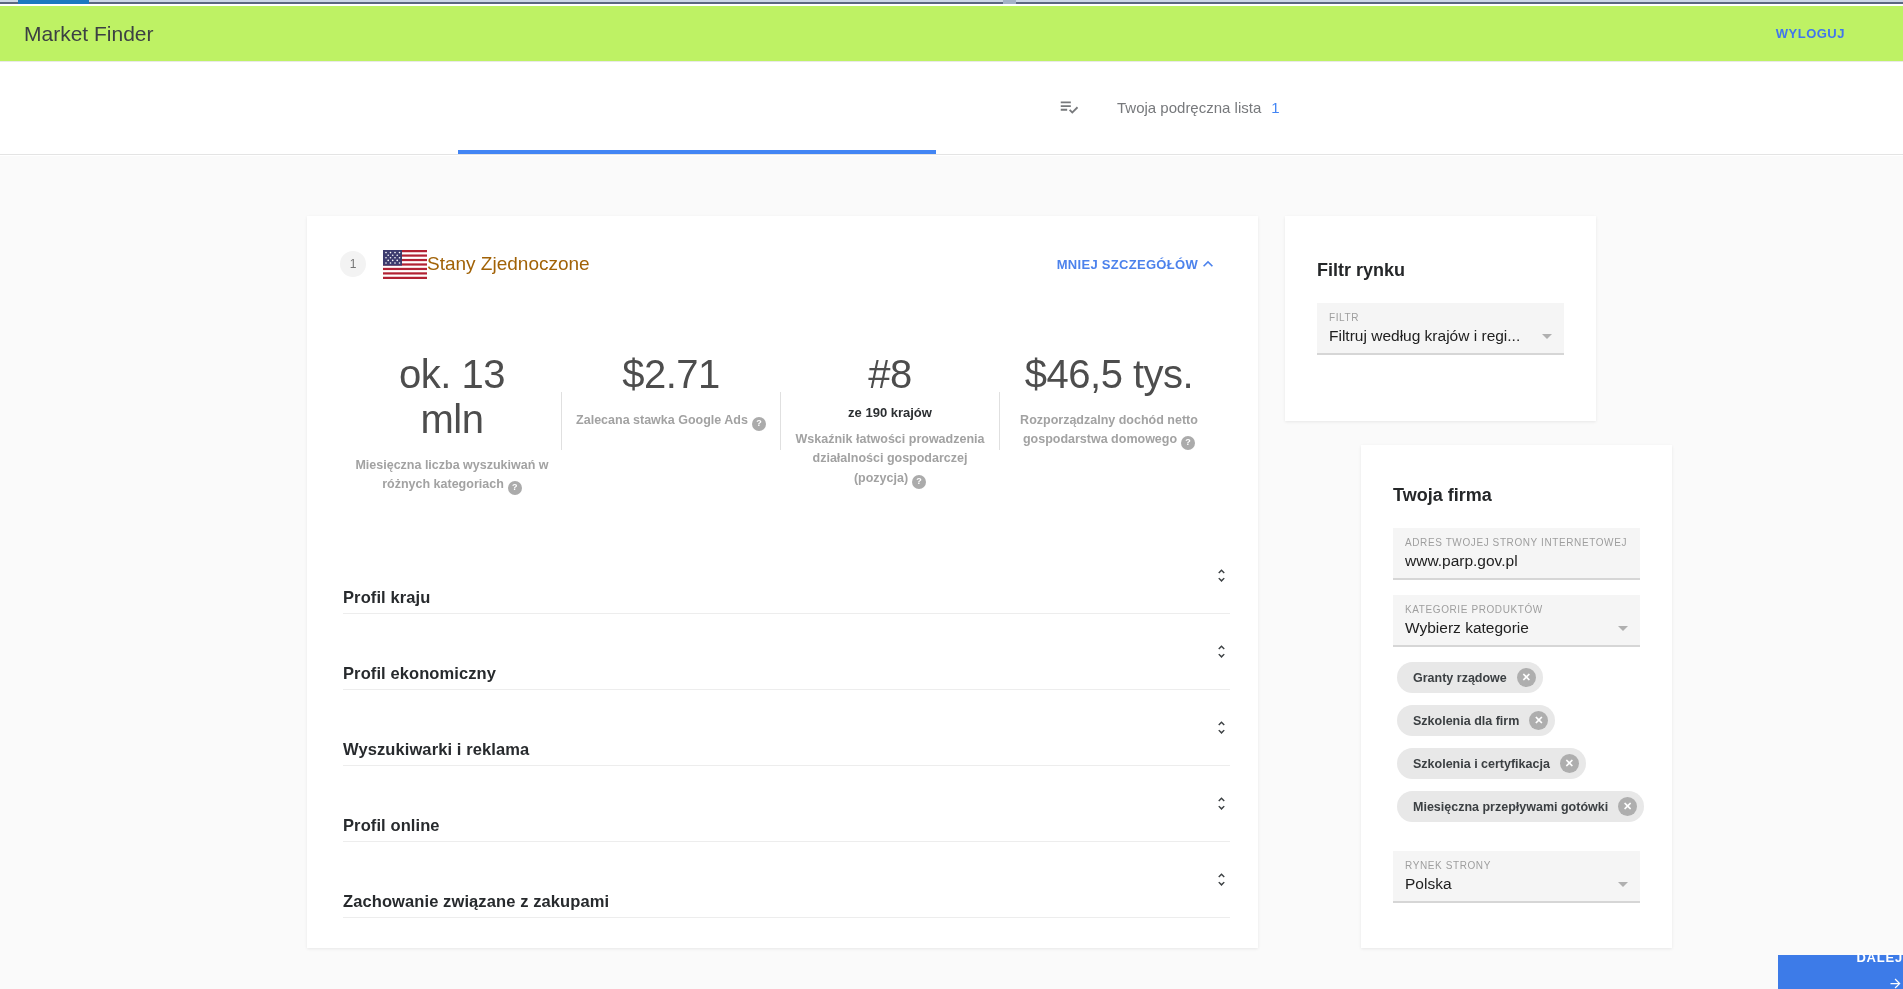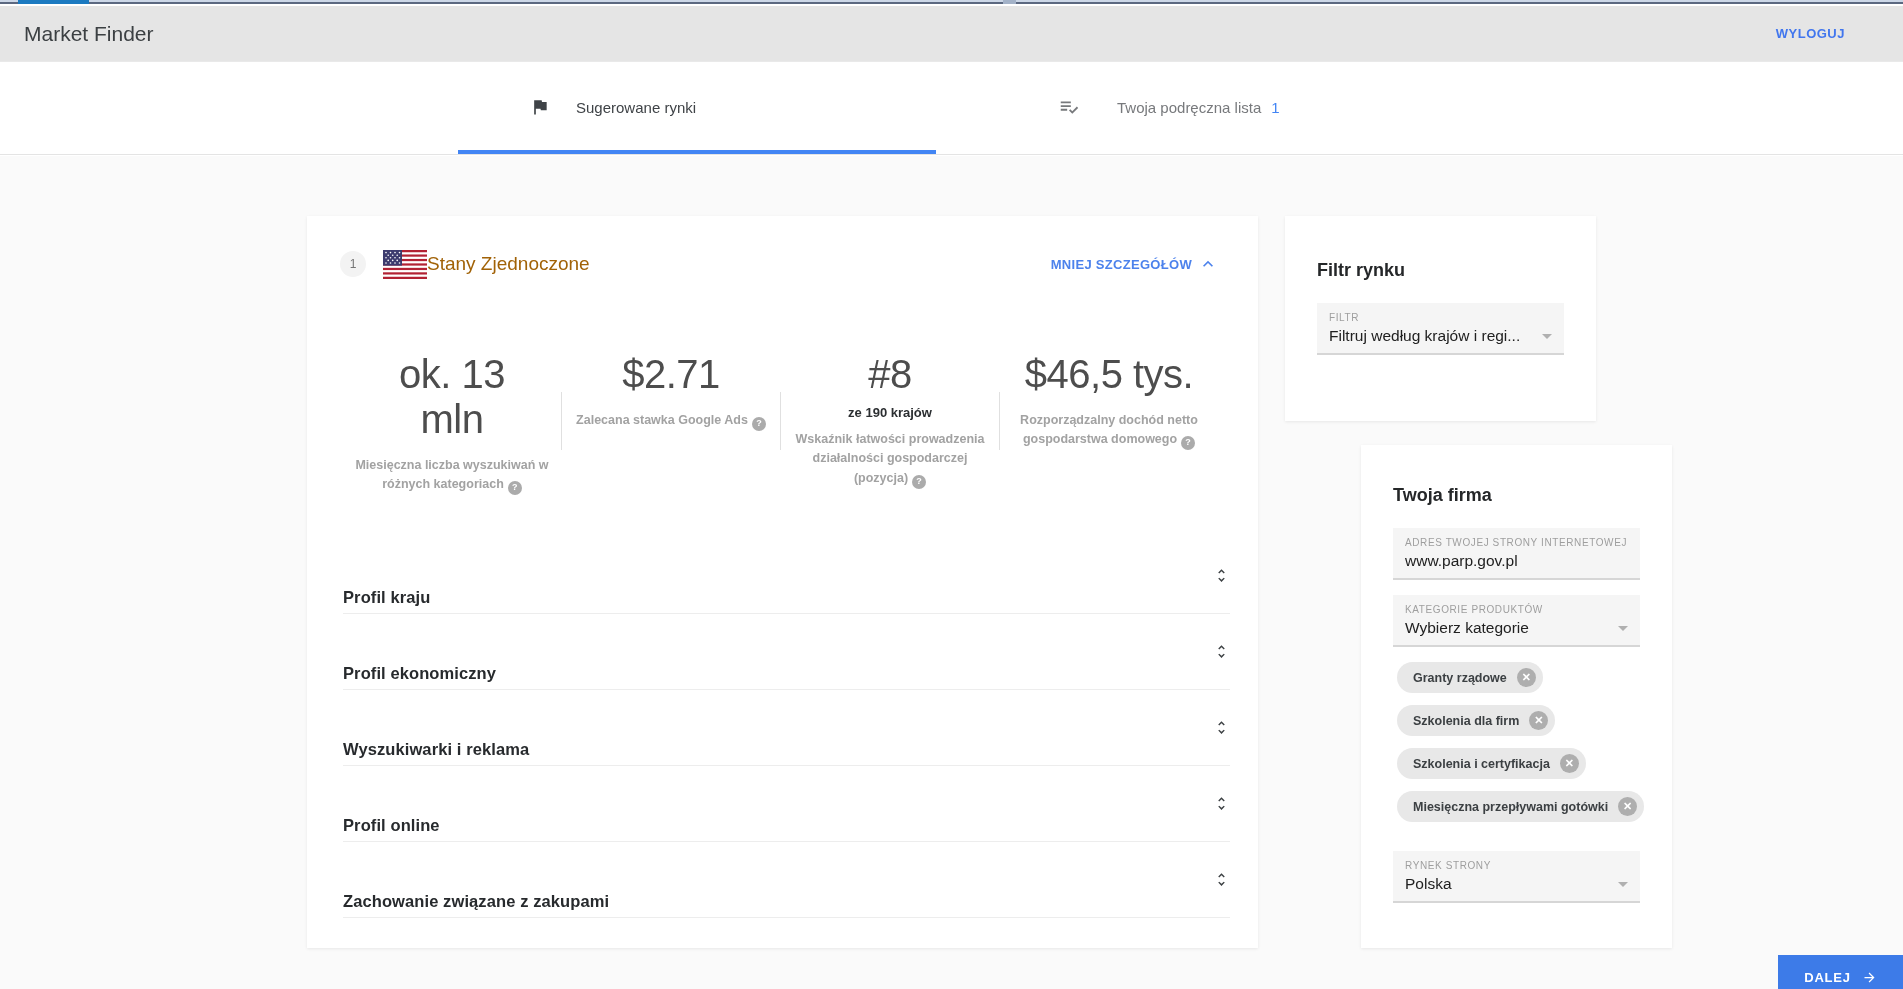--- a/index.html
+++ b/index.html
@@ -7,21 +7,21 @@
               font-family:"Liberation Sans", sans-serif; }
   .stage { position:relative; width:1903px; height:989px; background:#fff; }
 
   
   .top-strip { position:absolute; left:0; top:0; width:100%; height:4px;
                background:#ccd7e7; border-bottom:2px solid #5b6880; }
   .top-strip .seg-blue { position:absolute; left:18px; top:0; width:71px; height:4px; background:#1b79c0; }
   .top-strip .seg-gray { position:absolute; left:1003px; top:0; width:13px; height:4px; background:#a3b2c8; }
 
   
-  .header { position:absolute; left:0; top:6px; width:100%; height:56px; background:#e5e5e5;
+  .header { position:absolute; left:0; top:6px; width:100%; height:56px; background:#bef264;
             border-bottom:1px solid #e9e9e9; display:flex; align-items:center; }
   .app-title { position:absolute; left:24px; font-size:21px; color:#3c4043; }
   .logout { position:absolute; right:58px; font-size:13px; font-weight:bold; color:#4176ee;
             letter-spacing:.5px; cursor:pointer; }
 
   
   .tabbar { position:absolute; left:0; top:63px; width:100%; height:92px; background:#fff;
             border-bottom:1px solid #e4e4e4; }
   .tab { position:absolute; top:0; height:88px; display:flex; align-items:center; cursor:pointer; }
   .tab1 { left:530px; }
@@ -37,21 +37,21 @@
   .card { position:absolute; background:#fff; box-shadow:0 1px 3px rgba(0,0,0,.08); }
 
   
   .market-card { left:307px; top:60px; width:951px; height:732px; }
   .country-row { position:absolute; left:33px; right:40px; top:33px; height:30px;
                  display:flex; align-items:center; }
   .rank-badge { width:26px; height:26px; border-radius:50%; background:#f3f3f3;
                 color:#757575; font-size:12px; display:flex; align-items:center; justify-content:center; }
   .us-flag { margin-left:17px; width:44px; height:29px; display:block; }
   .country-name { font-size:19px; color:#a16207; }
-  .details-toggle { margin-left:auto; display:flex; align-items:center; gap:6px; cursor:pointer;
+  .details-toggle { margin-left:auto; display:flex; align-items:center; gap:0; cursor:pointer;
                     font-size:13px; font-weight:bold; color:#4c82ec; letter-spacing:.3px; }
 
   .stats { position:absolute; left:36px; top:136px; display:flex; }
   .stat { width:218px; text-align:center; }
   .stat-divider { width:1px; height:58px; margin-top:40px; background:#e0e0e0; }
   .stat-value { font-size:40px; color:#4d4d4d; line-height:1.12; letter-spacing:-.5px; }
   .stat-value.narrow { max-width:150px; margin:0 auto; }
   .stat-sub { margin-top:8px; font-size:13px; font-weight:bold; color:#2b2e31; }
   .stat-caption { margin-top:14px; font-size:12.5px; font-weight:bold; color:#a2a2a2; line-height:1.55;
                   padding:0 6px; }
@@ -84,49 +84,41 @@
   .chip { display:flex; align-items:center; width:max-content; height:31px; margin-bottom:12px;
           background:#e8e8e8; border-radius:16px; padding:0 7px 0 16px; }
   .chip-label { font-size:12.5px; font-weight:bold; color:#3c4043; }
   .chip-remove { margin-left:10px; width:19px; height:19px; border-radius:50%; background:#aeaeae;
                  color:#fff; font-size:11px; font-weight:bold; display:flex; align-items:center;
                  justify-content:center; cursor:pointer; }
 
   
   .next-btn { position:absolute; left:1778px; top:955px; width:125px; height:34px; background:#3d7be8;
               display:flex; justify-content:center; align-items:flex-end; padding-bottom:4px; gap:11px;
-              cursor:pointer; }
+              cursor:pointer;flex-direction:column; }
   .next-btn .label { color:#fff; font-size:13px; font-weight:bold; letter-spacing:.8px; }
 
   svg { display:block; }
 </style>
 </head>
 <body>
 
 <div class="stage">
 
   <div class="top-strip">
     <div class="seg-blue"></div>
     <div class="seg-gray"></div>
   </div>
 
   <div class="header">
     <div class="app-title">Market Finder</div>
     <div class="logout">WYLOGUJ</div>
   </div>
 
   <div class="tabbar">
-    <div class="tab tab1">
-      <span class="icon">
-        <svg width="20" height="20" viewBox="0 0 24 24" fill="#3f4347">
-            <path d="M14.4 6L14 4H5v17h2v-7h5.6l.4 2h7V6z"></path>
-          </svg>
-      </span>
-      <span class="label">Sugerowane rynki</span>
-    </div>
     <div class="tab tab2">
       <span class="icon">
         <svg width="22" height="22" viewBox="0 0 24 24" fill="#77797c">
             <path d="M3 10h11v2H3zm0-4h11v2H3zm0 8h7v2H3zm17.59-2.42L22 13l-6.41 6.41L12 15.83l1.41-1.41 2.18 2.17z"></path>
           </svg>
       </span>
       <span class="label">Twoja podręczna lista</span>
       <span class="badge">1</span>
     </div>
     <div class="tab-underline"></div>

